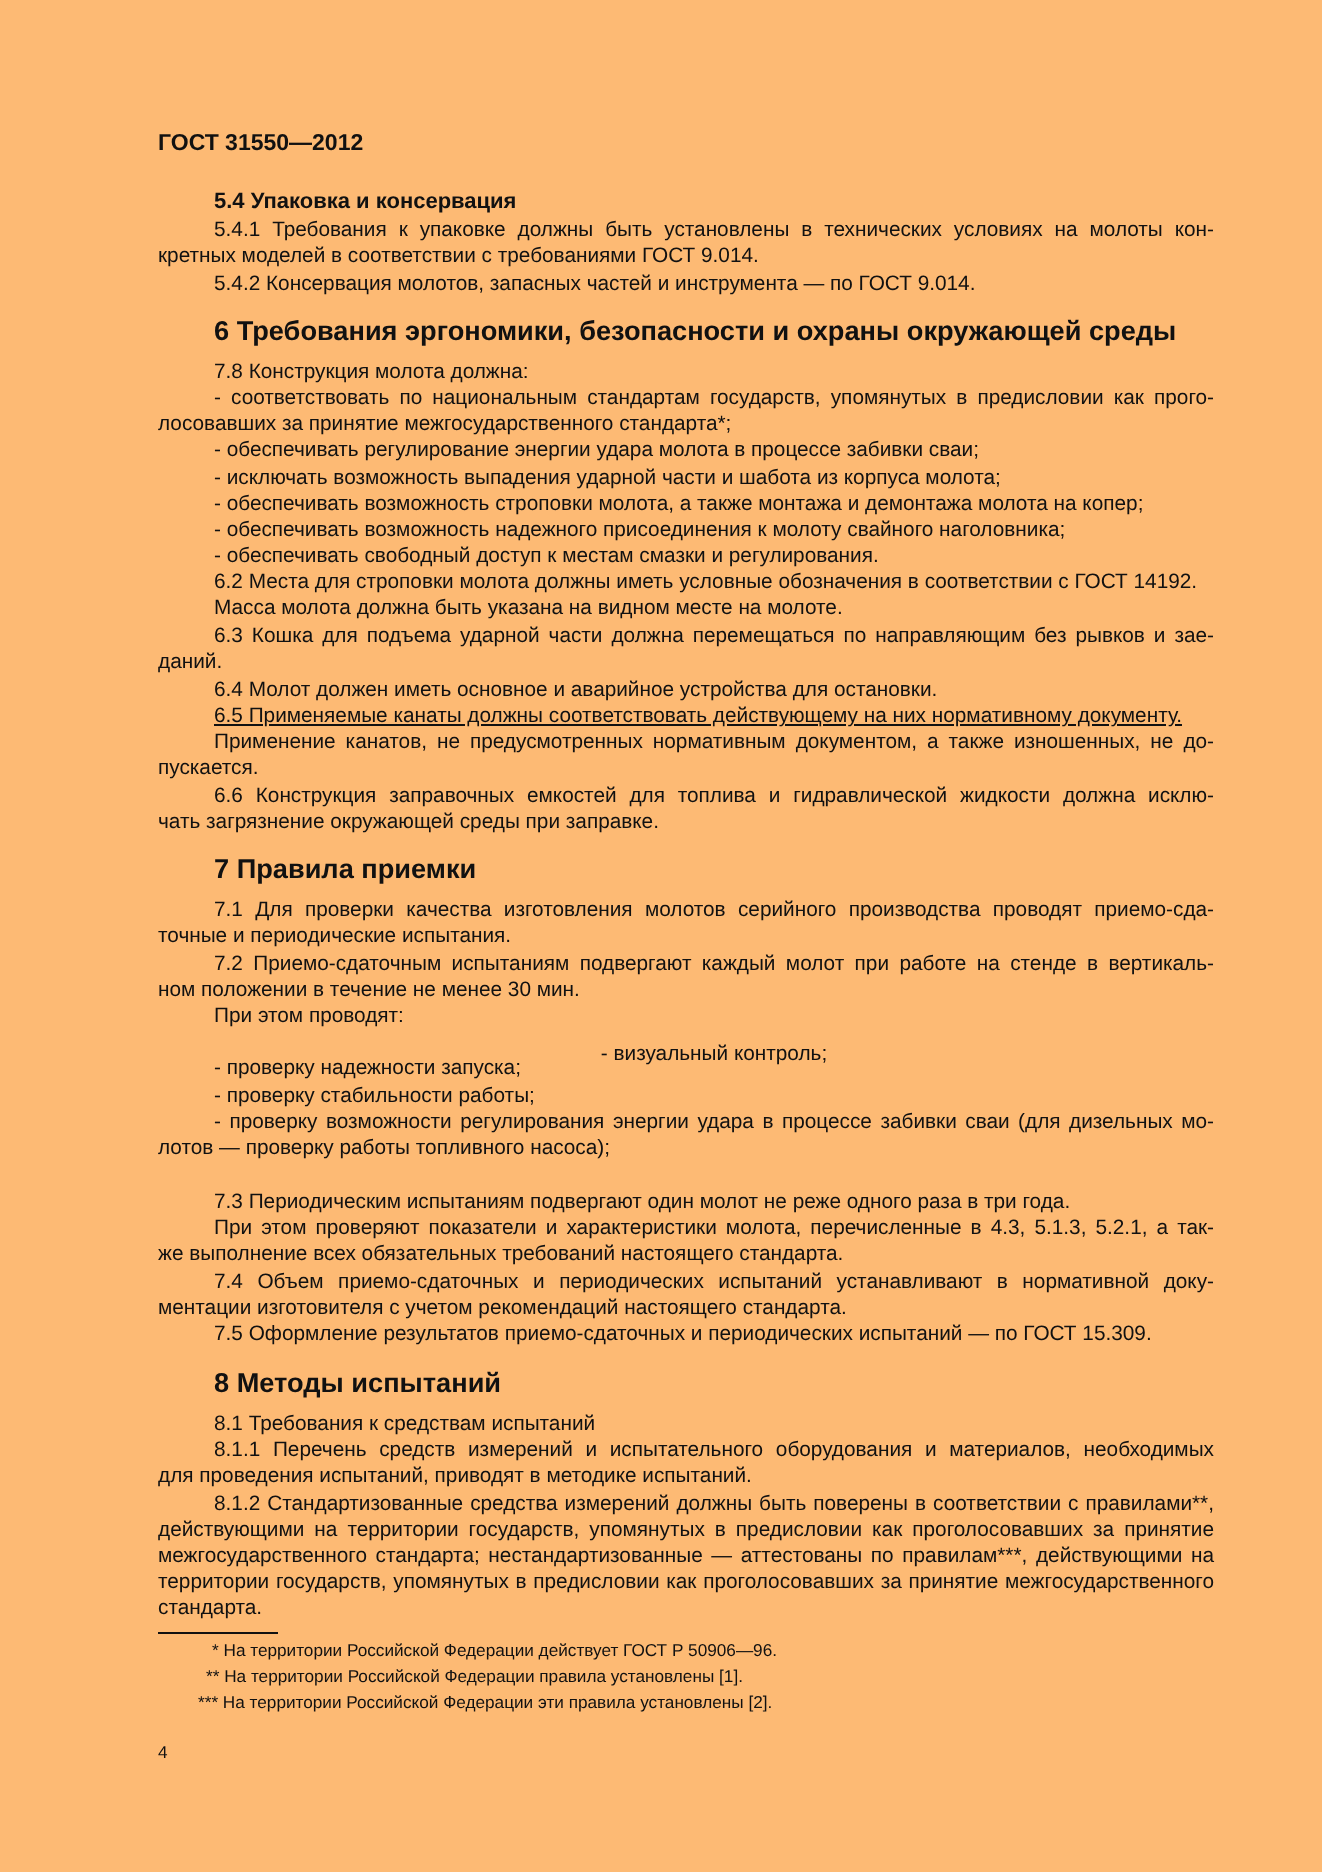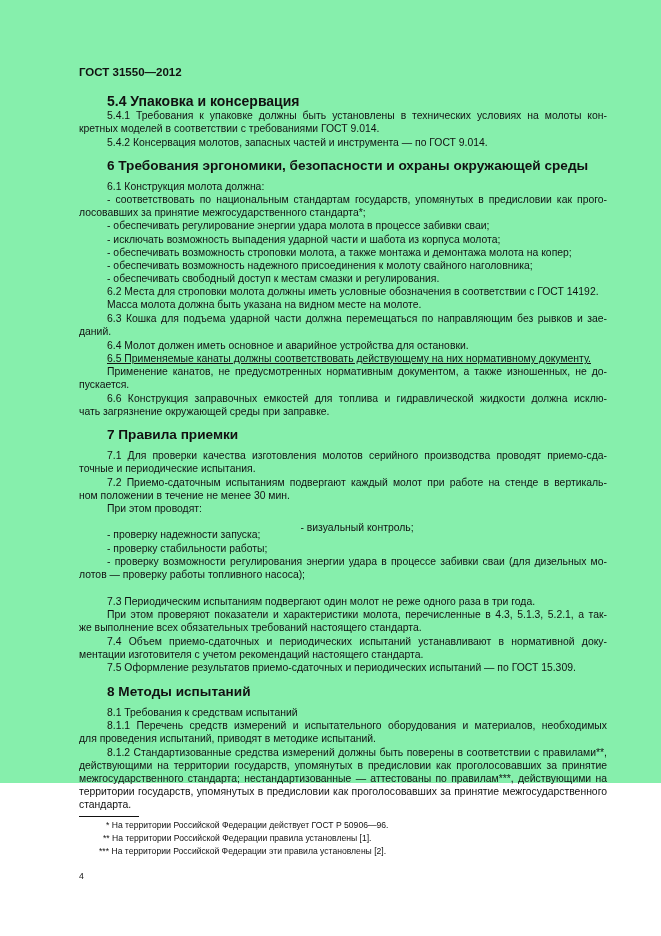--- a/index.html
+++ b/index.html
@@ -1,41 +1,41 @@
 <!DOCTYPE html>
 <html><head>
 <meta charset="utf-8">
 <style>
   html, body { margin:0; padding:0; background:#ffffff; }
   body { width:661px; height:936px; position:relative; overflow:hidden;
          font-family:"Liberation Sans", sans-serif; color:#111; }
-  .page { position:absolute; left:0; top:0; width:661px; height:783px; background:#86efac; }
+  .page { position:absolute; left:0; top:0; width:661px; height:936px; background:#fdba74; }
   .ln { position:absolute; left:79px; width:528px; font-size:10.4px; line-height:13px; white-space:nowrap; }
   .ind { left:107px; width:500px; }
   .just { text-align:justify; text-align-last:justify; }
   .hdr { font-weight:bold; font-size:11.5px; }
-  .h2 { font-weight:bold; font-size:14px; }
+  .h2 { font-weight:bold; font-size:11px; }
   .h1 { font-weight:bold; font-size:13.6px; line-height:16px; }
   .fn { font-size:8.6px; line-height:11px; }
   .rule { position:absolute; left:79px; top:802px; width:60px; height:0; border-top:1px solid #111; }
 </style>
 </head>
 <body>
 
 <div class="page">
 
   <div class="ln hdr" style="top:66px;">ГОСТ 31550—2012</div>
 
   <div class="ln ind h2" style="top:95px;">5.4  Упаковка и консервация</div>
   <div class="ln ind just" style="top:109px;">5.4.1  Требования к упаковке должны быть установлены в технических условиях на молоты кон-</div>
   <div class="ln" style="top:122px;">кретных моделей в соответствии с требованиями ГОСТ 9.014.</div>
   <div class="ln ind" style="top:136px;">5.4.2  Консервация молотов, запасных частей и инструмента — по ГОСТ 9.014.</div>
 
   <div class="ln ind h1" style="top:158px;">6  Требования эргономики, безопасности и охраны окружающей среды</div>
-  <div class="ln ind" style="top:180px;">6.1  Конструкция молота должна:</div>
+  <div class="ln ind" style="top:180px;">7.8  Конструкция молота должна:</div>
   <div class="ln ind just" style="top:193px;">- соответствовать по национальным стандартам государств, упомянутых в предисловии как прого-</div>
   <div class="ln" style="top:206px;">лосовавших за принятие межгосударственного стандарта*;</div>
   <div class="ln ind" style="top:219px;">- обеспечивать регулирование энергии удара молота в процессе забивки сваи;</div>
   <div class="ln ind" style="top:233px;">- исключать возможность выпадения ударной части и шабота из корпуса молота;</div>
   <div class="ln ind" style="top:246px;">- обеспечивать возможность строповки молота, а также монтажа и демонтажа молота на копер;</div>
   <div class="ln ind" style="top:259px;">- обеспечивать возможность надежного присоединения к молоту свайного наголовника;</div>
   <div class="ln ind" style="top:272px;">- обеспечивать свободный доступ к местам смазки и регулирования.</div>
   <div class="ln ind" style="top:285px;">6.2  Места для строповки молота должны иметь условные обозначения в соответствии с ГОСТ 14192.</div>
   <div class="ln ind" style="top:298px;">Масса молота должна быть указана на видном месте на молоте.</div>
   <div class="ln ind just" style="top:312px;">6.3  Кошка для подъема ударной части должна перемещаться по направляющим без рывков и зае-</div>

